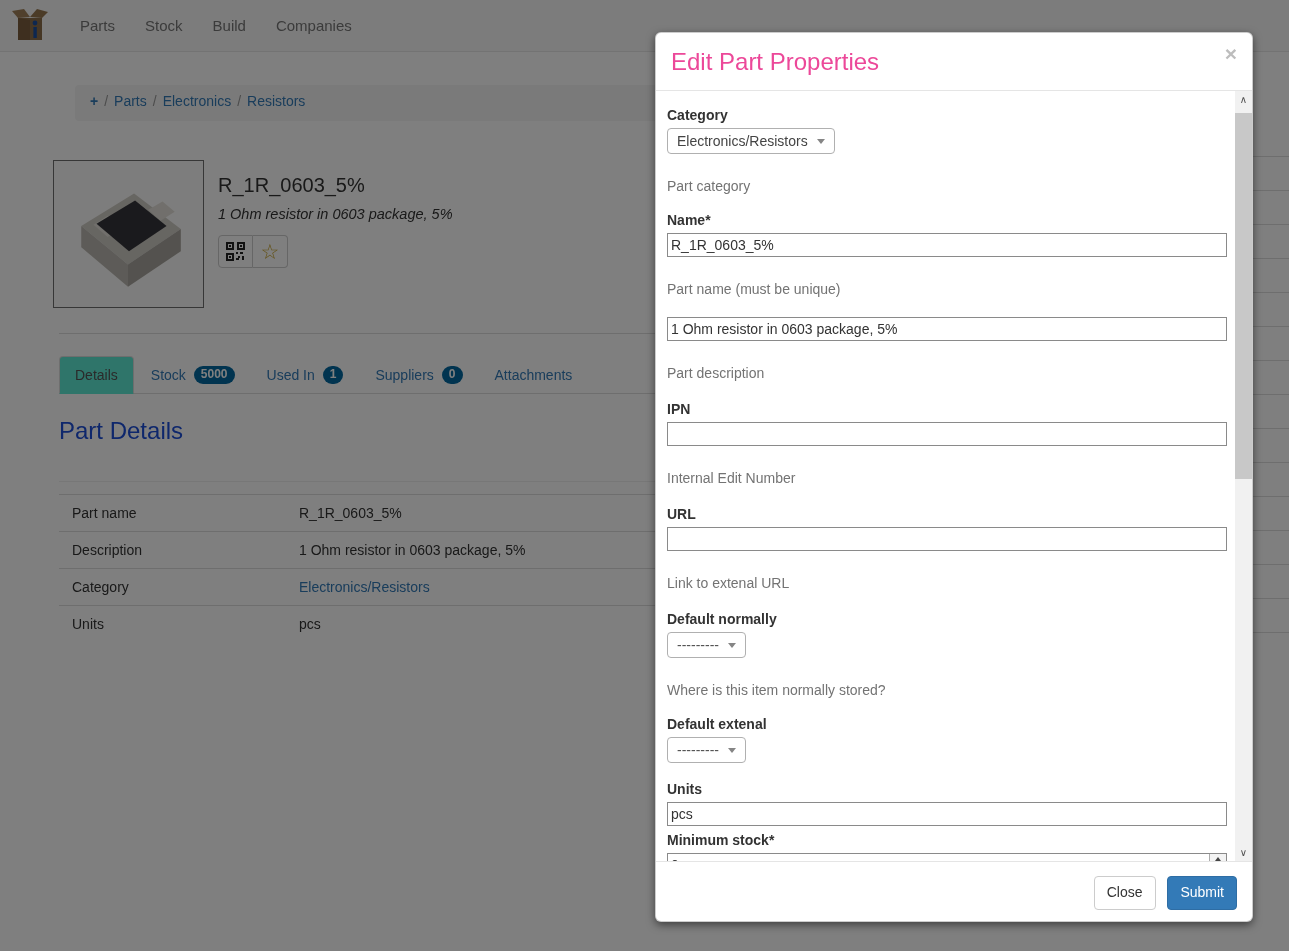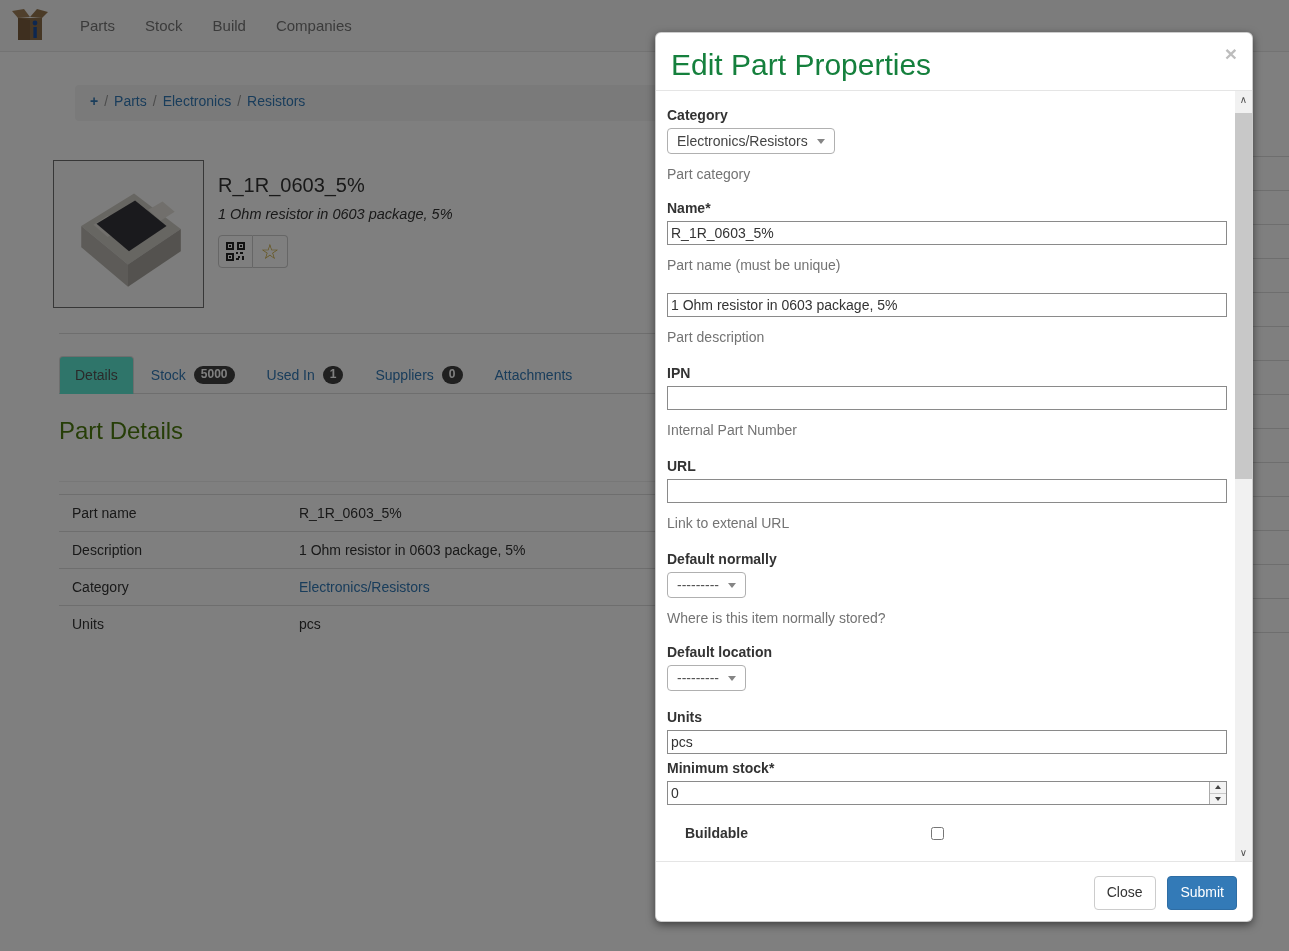--- a/index.html
+++ b/index.html
@@ -49,25 +49,25 @@
   .tabs ul { display:flex; list-style:none; border-bottom:1px solid #ddd; }
   .tab {
     padding:10px 15px; margin-right:2px; margin-bottom:-1px; color:#337ab7;
     font-size:14px; cursor:pointer; display:flex; align-items:center; gap:8px;
   }
   .tab.active {
     background:#5eead4; color:#555; border:1px solid #ddd; border-bottom-color:transparent;
     border-radius:4px 4px 0 0; cursor:default;
   }
   .badge {
-    background:#404040; color:#fff; font-size:12px; font-weight:bold;
+    background:#0369a1; color:#fff; font-size:12px; font-weight:bold;
     padding:2px 7px; border-radius:10px; line-height:1.1;
   }
 
-  .page-heading { position:absolute; left:59px; top:417px; font-size:24px; color:#4d7c0f; z-index:1; }
+  .page-heading { position:absolute; left:59px; top:417px; font-size:24px; color:#1d4ed8; z-index:1; }
   .hr-b { position:absolute; left:59px; top:481px; width:1171px; border-top:1px solid #eee; z-index:1; }
 
   .details-table { position:absolute; left:59px; top:494px; width:600px; z-index:1; }
   .dt-row { display:flex; border-top:1px solid #ddd; height:37px; align-items:center; }
   .dt-label { width:240px; padding-left:13px; color:#333; }
   .dt-value { color:#333; }
   .dt-value.link { color:#337ab7; cursor:pointer; }
 
   .right-lines {
     position:absolute; left:660px; top:123px; width:629px; height:538px; z-index:1;
@@ -76,31 +76,31 @@
 
   
   .overlay { position:absolute; inset:0; background:rgba(0,0,0,0.5); z-index:10; }
 
   .modal {
     position:absolute; left:655px; top:32px; width:598px; height:890px; z-index:20;
     background:#fff; border:1px solid rgba(0,0,0,.2); border-radius:6px;
     box-shadow:0 3px 9px rgba(0,0,0,.5);
   }
   .modal-header { position:relative; height:58px; padding:15px; border-bottom:1px solid #e5e5e5; }
-  .modal-title { font-size:30px; color:#15803d; }
+  .modal-title { font-size:24px; color:#ec4899; }
   .modal-close {
     position:absolute; right:15px; top:10px; font-size:21px; font-weight:bold;
     color:#bdbdbd; cursor:pointer; line-height:1;
   }
   .modal-body {
     position:absolute; top:58px; left:0; right:0; bottom:60px;
     padding:16px 27px 0 11px; overflow:hidden;
   }
   .form-group label.f-label { display:block; font-weight:bold; color:#333; line-height:16px; margin-bottom:5px; }
-  .help { color:#737373; margin-top:12px; line-height:16px; }
+  .help { color:#737373; margin-top:24px; line-height:16px; }
   .mb-text { margin-bottom:20px; }
   .mb-select { margin-bottom:18px; }
   .mb-units { margin-bottom:6px; }
 
   .txt-input {
     width:560px; height:24px; border:1px solid #8a8a8a; border-radius:0;
     padding:1px 3px; font-family:"Liberation Sans", sans-serif; font-size:14px; color:#333; background:#fff;
   }
   .num-wrap { position:relative; width:560px; height:24px; }
   .num-wrap .txt-input { padding-right:22px; }
@@ -275,40 +275,40 @@
     </div>
 
     <div class="form-group mb-text">
       <input class="txt-input" type="text" value="1 Ohm resistor in 0603 package, 5%" style="">
       <div class="help">Part description</div>
     </div>
 
     <div class="form-group mb-text">
       <label class="f-label">IPN</label>
       <input class="txt-input" type="text" value="" style="">
-      <div class="help">Internal Part Number</div>
+      <div class="help">Internal Edit Number</div>
     </div>
 
     <div class="form-group mb-text">
       <label class="f-label">URL</label>
       <input class="txt-input" type="text" value="" style="">
       <div class="help">Link to extenal URL</div>
     </div>
 
     <div class="form-group mb-select">
       <label class="f-label">Default normally</label>
       <div class="select-box small">
         <span>---------</span>
         <span class="caret"></span>
       </div>
       <div class="help">Where is this item normally stored?</div>
     </div>
 
     <div class="form-group mb-select">
-      <label class="f-label">Default location</label>
+      <label class="f-label">Default extenal</label>
       <div class="select-box small">
         <span>---------</span>
         <span class="caret"></span>
       </div>
     </div>
 
     <div class="form-group mb-units">
       <label class="f-label">Units</label>
       <input class="txt-input" type="text" value="pcs" style="">
     </div>

